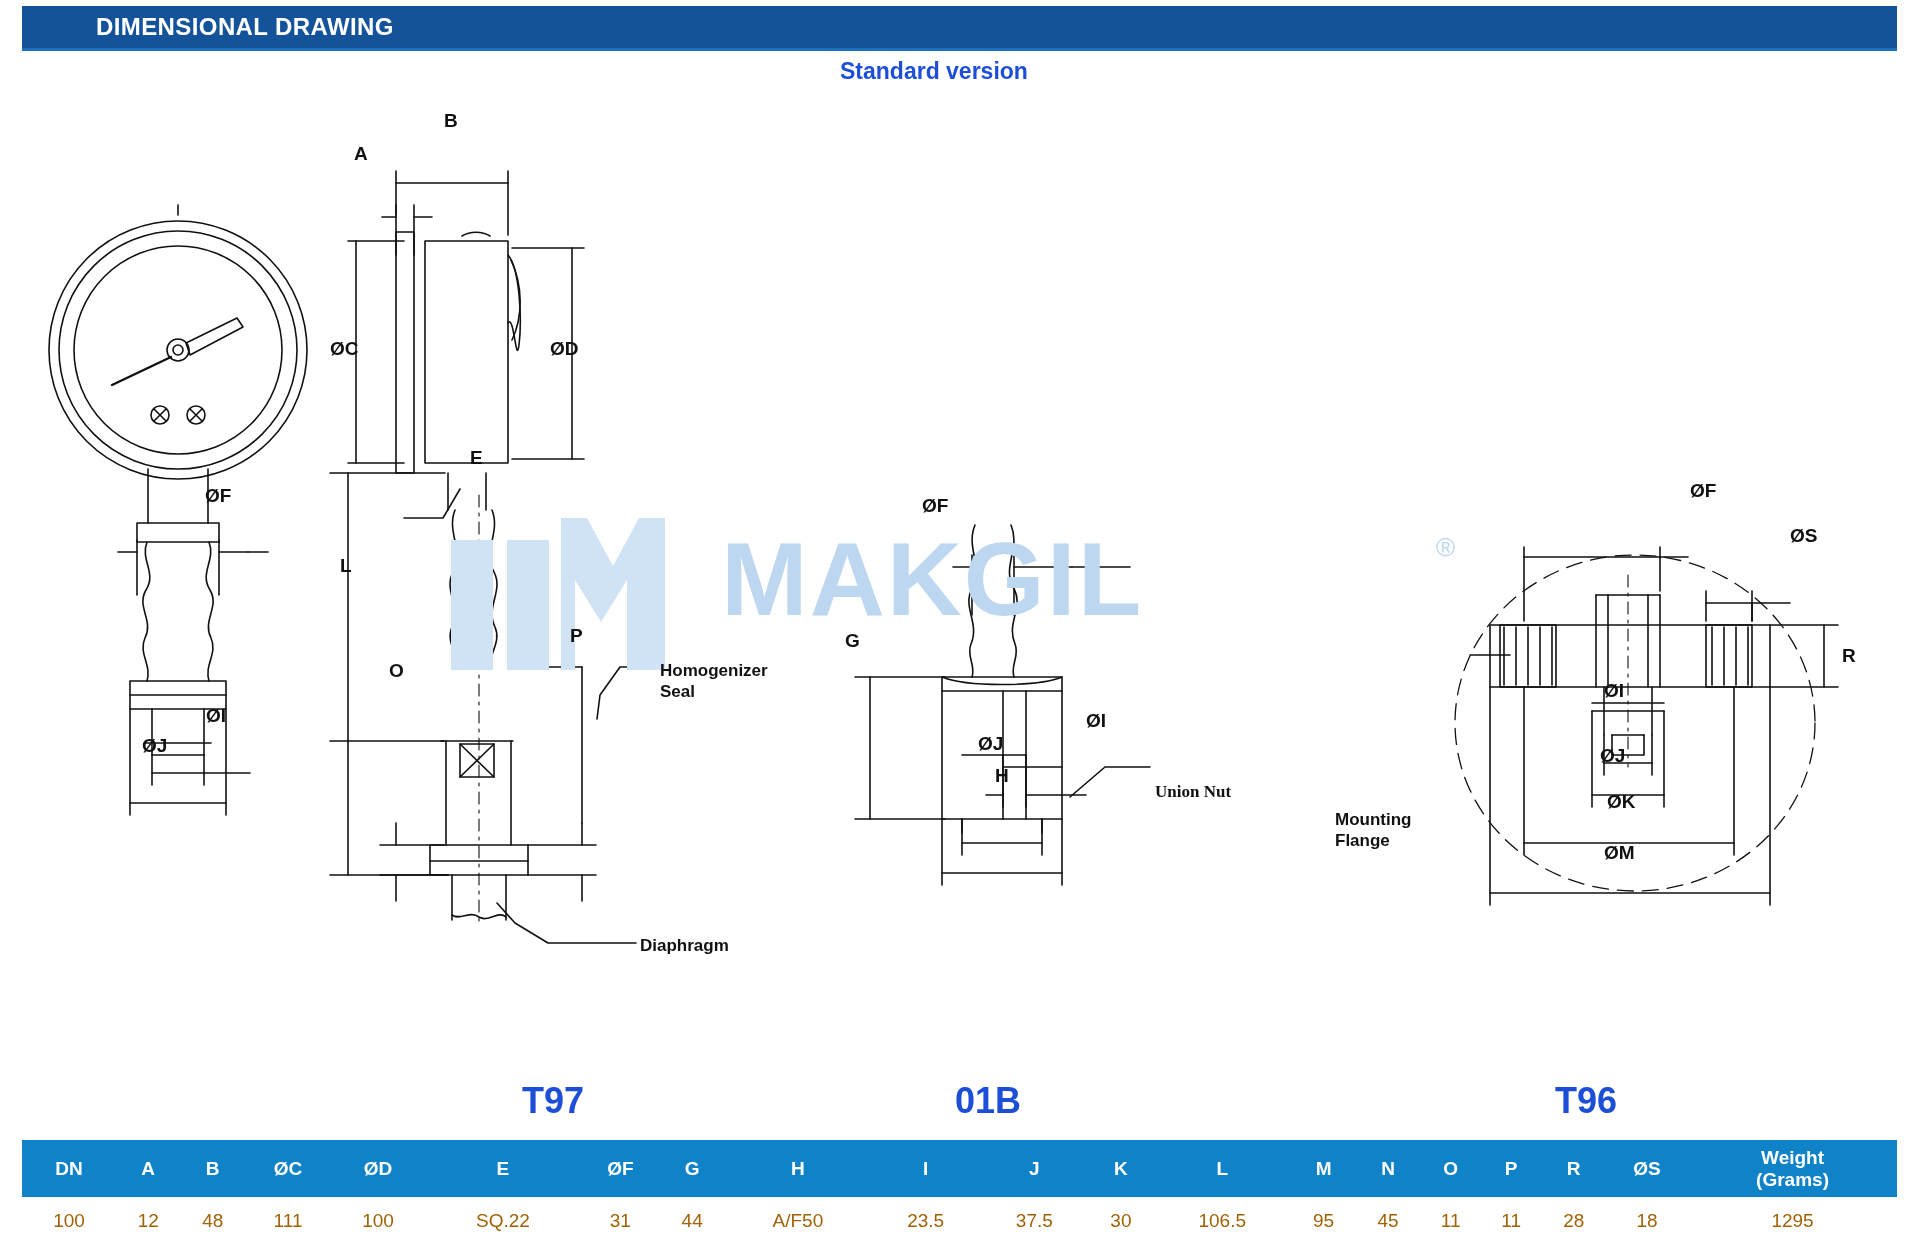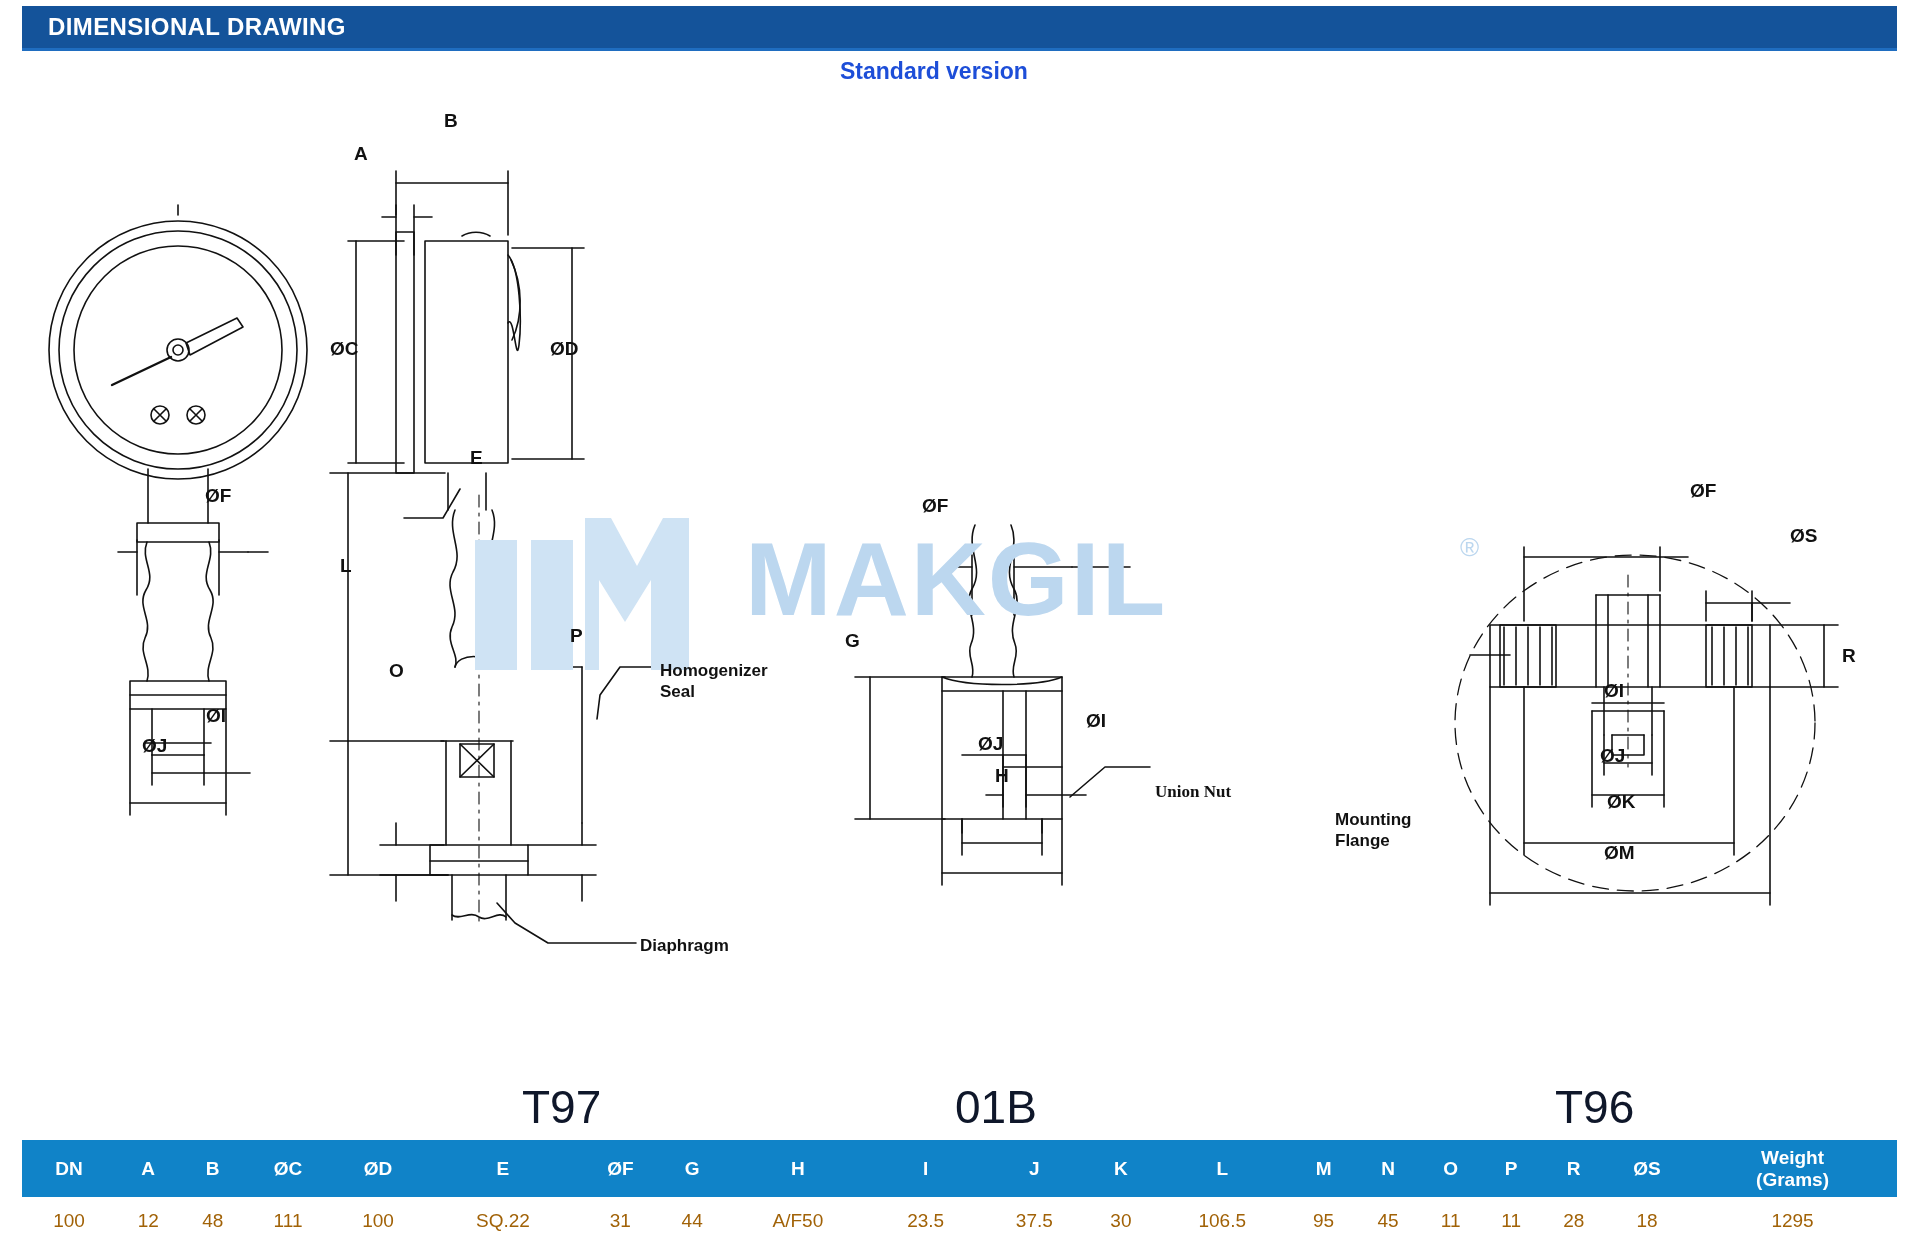--- a/index.html
+++ b/index.html
@@ -15,41 +15,42 @@
   
   #header-bar{
     position:absolute; left:22px; top:6px; width:1875px; height:42px;
     background:#14539a;
     display:flex; align-items:center;
   }
   #header-bar .title{
     color:#ffffff; font-size:24px; font-weight:bold;
     letter-spacing:.4px; padding-left:26px;
     font-family:"Liberation Sans", sans-serif;
+    margin-left:48px;
   }
   #header-accent{
     position:absolute; left:22px; top:48px; width:1875px; height:3px;
     background:#1f6dc0;
   }
 
   
   #standard-version{
     position:absolute; left:840px; top:58px;
     font-size:23px; font-weight:bold; color:#1d4ed8;
   }
 
   
   #drawing-area{
     position:absolute; left:0; top:55px; width:1920px; height:1055px;
   }
   #drawing-svg{ position:absolute; left:0; top:0; }
 
   
   #watermark{
-    position:absolute; left:455px; top:455px;
+    position:absolute; left:431px; top:455px;
     width:1010px; height:200px;
     pointer-events:none;
     text-align:center;
   }
   #watermark .wm-text{
     position:absolute; left:290px; top:10px;
     font-size:104px; font-weight:bold; letter-spacing:2px;
     color:#bcd7ef;
     font-family:"Liberation Sans", sans-serif;
   }
@@ -62,21 +63,21 @@
     position:absolute; left:1005px; top:22px;
     font-size:26px; color:#bcd7ef;
   }
   #watermark .wm-mark{
     position:absolute; left:10px; top:0px;
     width:260px; height:185px;
   }
 
   
   .model-name{
-    position:absolute; font-size:46px; font-weight:normal; color:#0f172a;
+    position:absolute; font-size:36px; font-weight:bold; color:#1d4ed8;
     font-family:"Liberation Sans", sans-serif;
   }
   #model-t97{ left:522px; top:1025px; }
   #model-09b{ left:955px; top:1025px; }
   #model-t96{ left:1555px; top:1025px; }
 
   
   .callout{
     position:absolute; font-size:17px; font-weight:bold; color:#111;
     line-height:1.25; font-family:"Liberation Sans", sans-serif;

